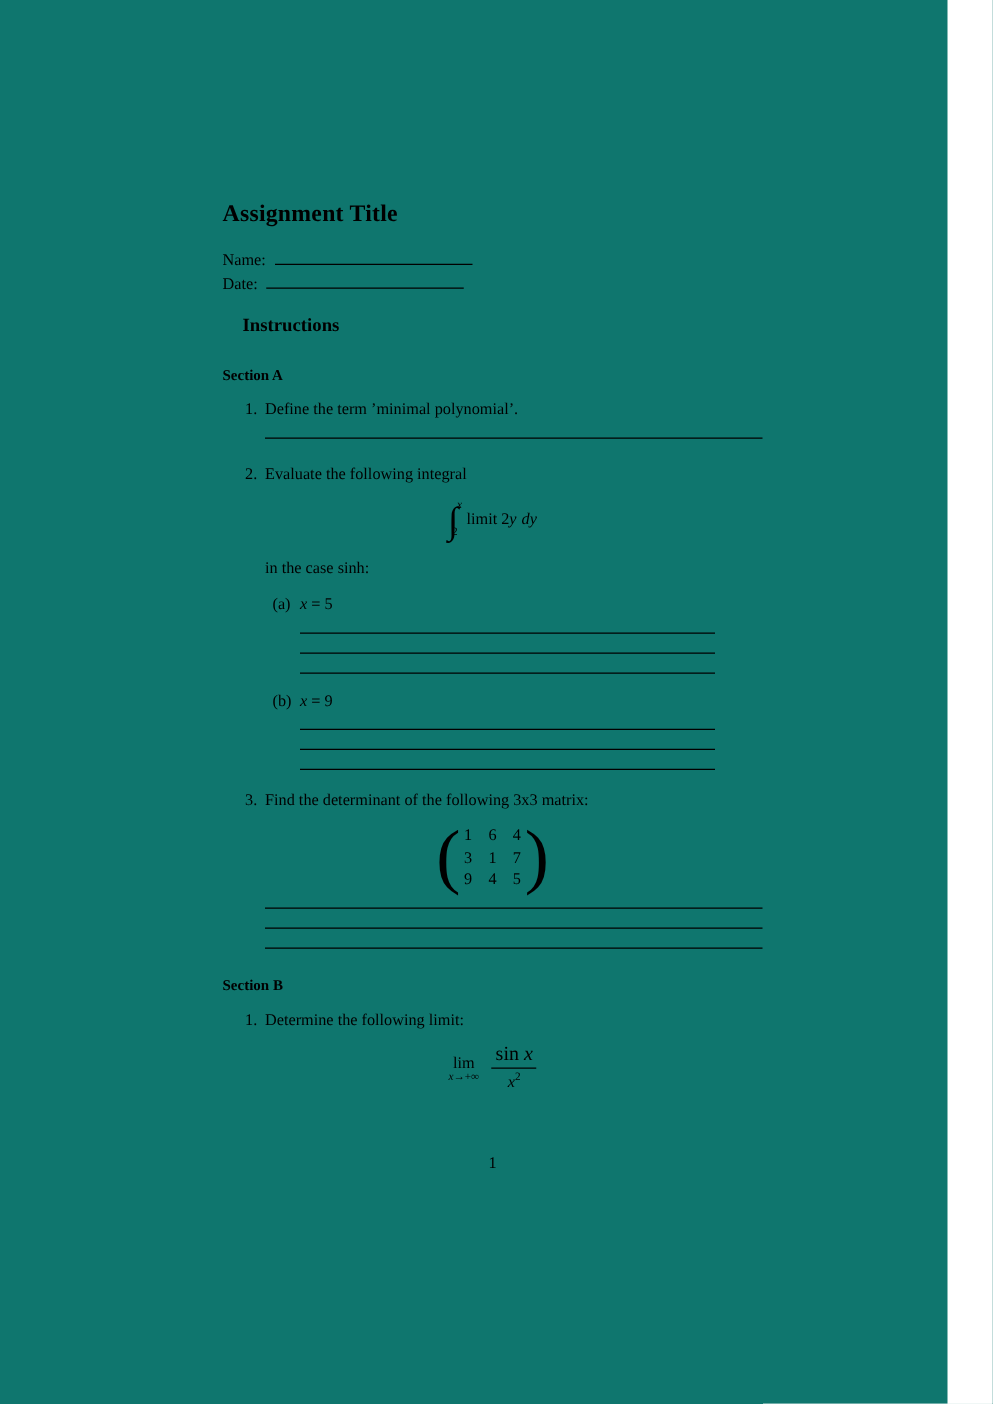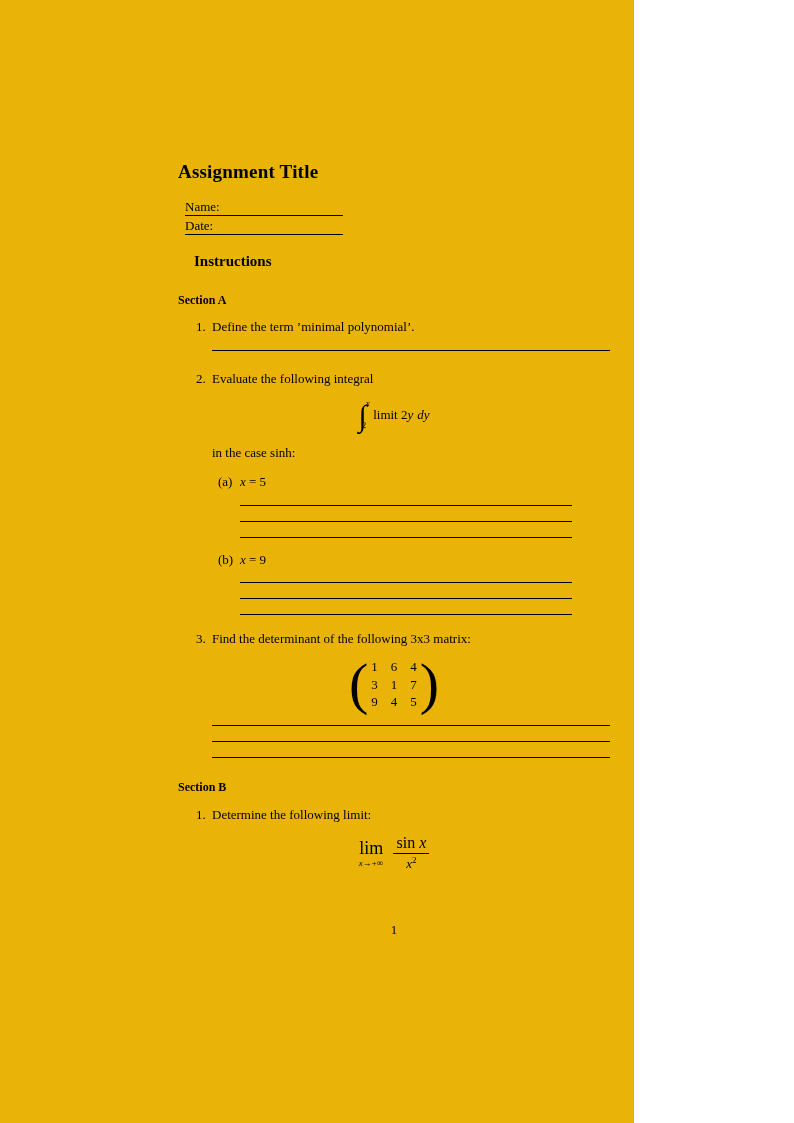--- a/index.html
+++ b/index.html
@@ -1,39 +1,39 @@
 <!DOCTYPE html>
 <html><head>
 <meta charset="utf-8">
 <style>
   html, body { margin: 0; padding: 0; background: #ffffff; }
   .doc {
     position: relative;
-    width: 634px;
+    width: 758px;
     height: 1123px;
-    background: #eab308;
+    background: #0f766e;
     font-family: "Liberation Serif", "DejaVu Serif", serif;
     color: #000000;
     overflow: hidden;
   }
   .content {
     position: absolute;
     left: 178px;
     top: 161px;
     width: 432px;
     font-size: 13px;
     line-height: 1.18;
   }
   .title {
     font-size: 19px;
     font-weight: bold;
     margin: 0 0 16px 0;
     letter-spacing: 0.2px;
   }
-  .field-row { display: flex; align-items: baseline; margin-bottom: 4px; height: 15px; flex-direction: column; }
+  .field-row { display: flex; align-items: baseline; margin-bottom: 4px; height: 15px; }
   .blank { display: inline-block; border-bottom: 1px solid #000; height: 12px; width: 158px; margin-left: 7px; }
   .h-instructions { font-size: 15px; font-weight: bold; margin: 20px 0 0 16px; }
   .para { text-align: justify; line-height: 15.5px; margin: 8px 0 0 0; }
   .h-section { font-size: 12px; font-weight: bold; margin: 22px 0 0 0; }
   .qrow { display: flex; margin-top: 12px; padding-left: 18px; }
   .qnum { width: 16px; flex: none; }
   .qtext { flex: 1; }
   .ans-line { border-bottom: 1px solid #000; height: 0; }
   .line-full { margin-left: 34px; margin-top: 15px; }
   .line-part { margin-left: 62px; width: 332px; margin-top: 15px; }
@@ -55,21 +55,21 @@
     display: inline-grid;
     grid-template-columns: repeat(3, auto);
     column-gap: 13px;
     row-gap: 2px;
     font-size: 13px;
     padding: 0 3px;
     text-align: center;
   }
   
   .lim-stack { display: inline-block; text-align: center; vertical-align: middle; margin-right: 7px; }
-  .lim-word { display: block; font-size: 18px; line-height: 1.1; text-align: right; }
+  .lim-word { display: block; font-size: 13px; line-height: 1.1; }
   .lim-sub { display: block; font-size: 9px; line-height: 1; margin-top: 0px; }
   .frac { display: inline-block; text-align: center; vertical-align: middle; }
   .frac-num { display: block; font-size: 16px; line-height: 1.15; border-bottom: 1px solid #000; padding: 0 3px 1px 3px; }
   .frac-den { display: block; font-size: 13px; line-height: 1.15; padding-top: 1px; }
   sup.exp { font-size: 9px; }
   .page-num {
     position: absolute;
     top: 922px;
     left: 178px;
     width: 432px;

